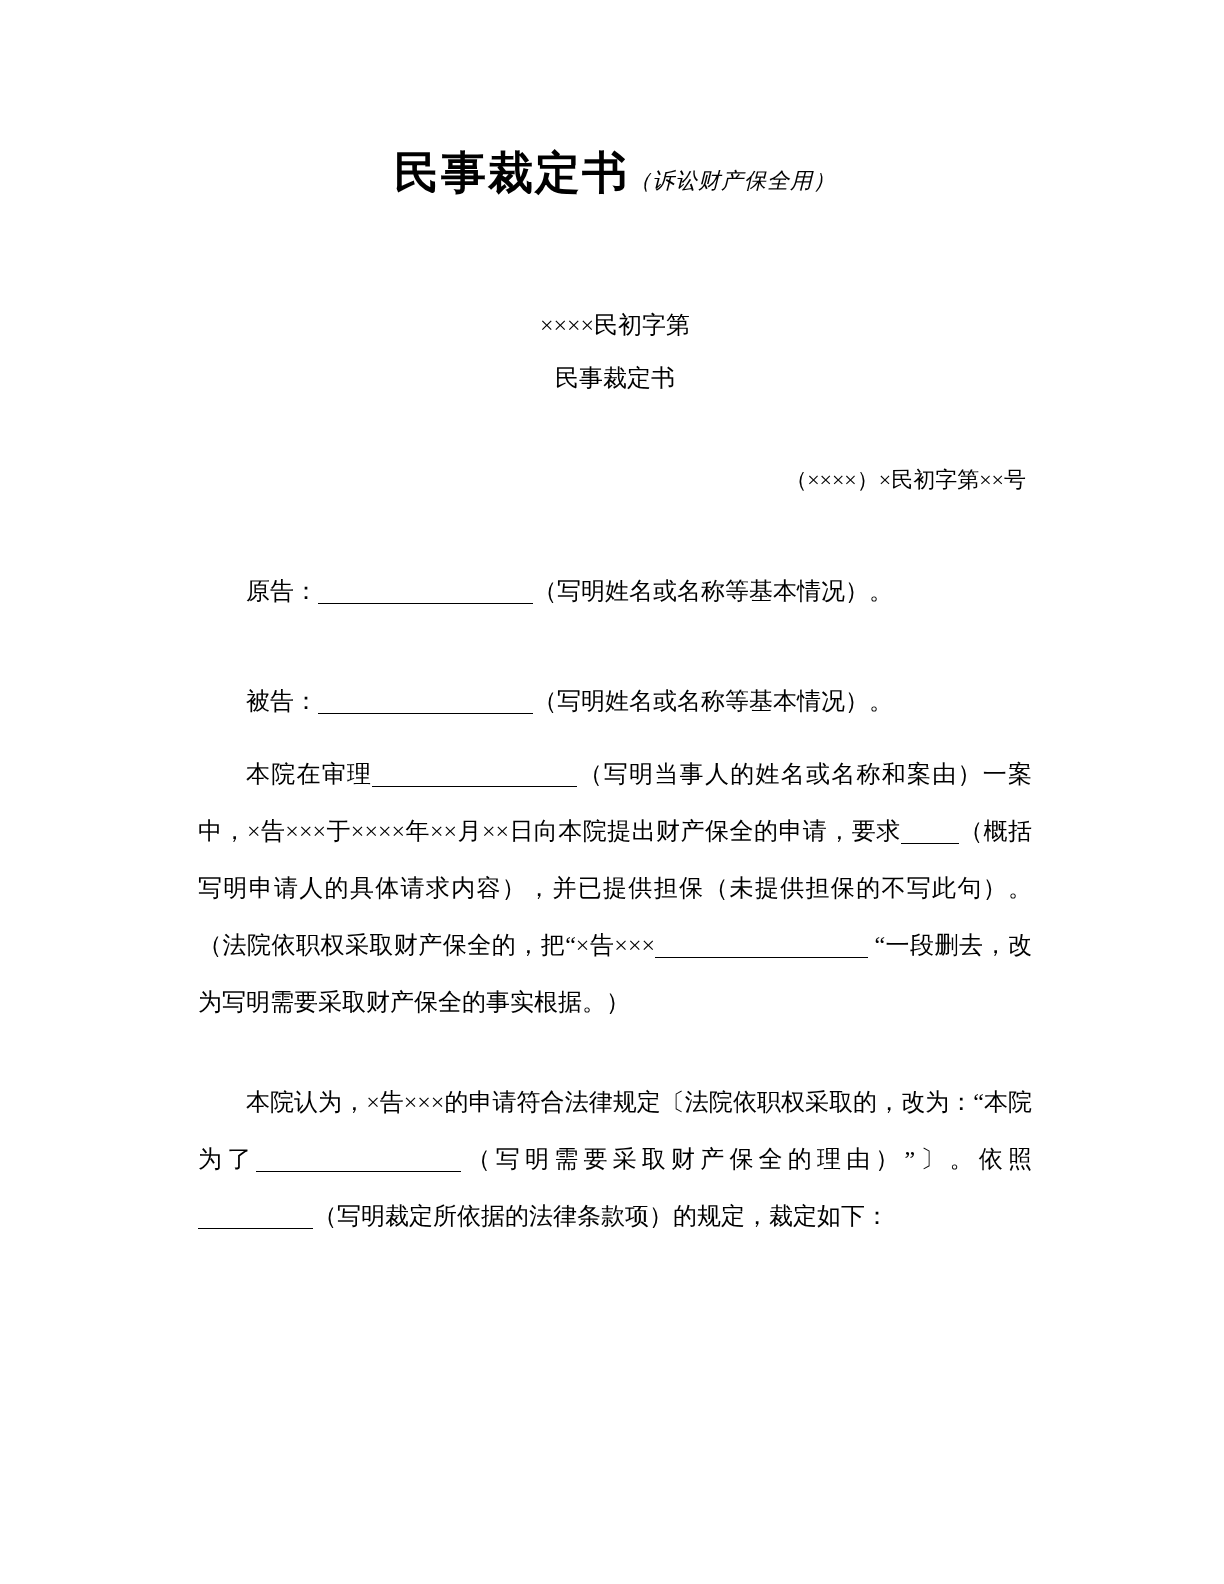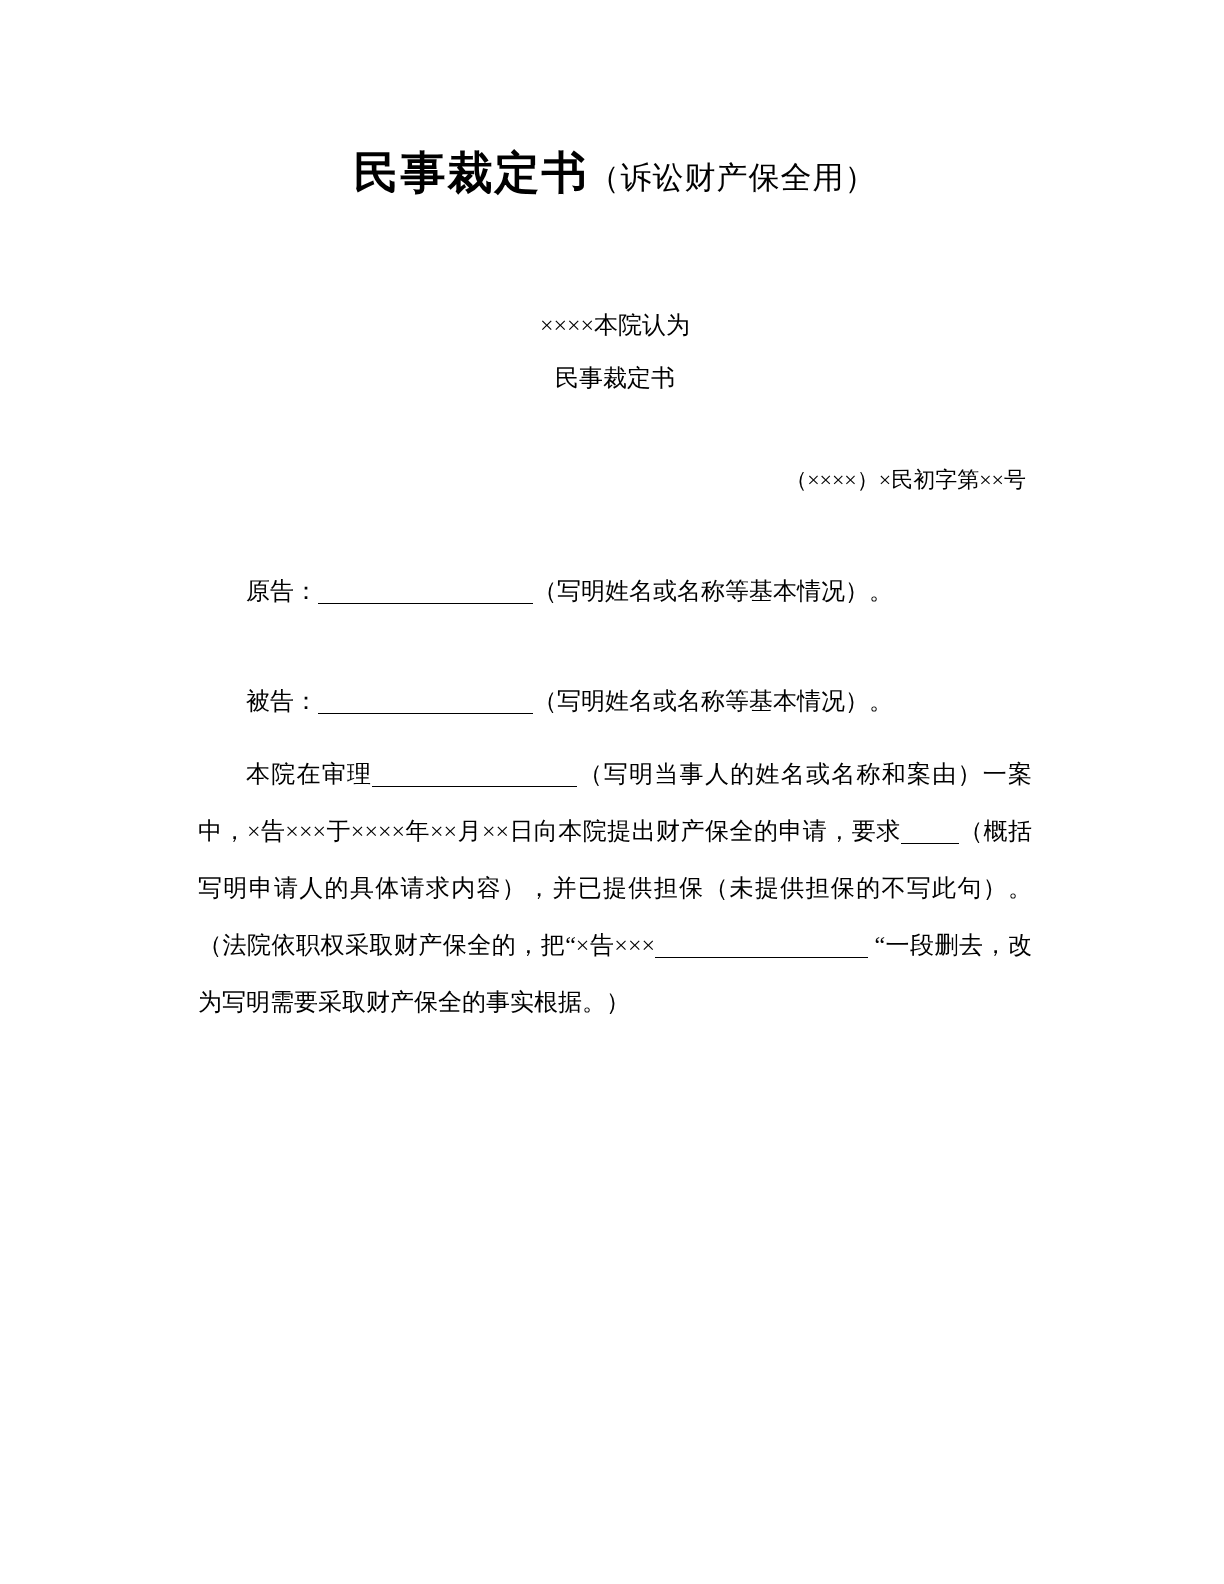--- a/index.html
+++ b/index.html
@@ -21,23 +21,24 @@
     line-height: 1;
     white-space: nowrap;
   }
   .title-main {
     font-family: "Liberation Sans", "DejaVu Sans", sans-serif;
     font-weight: 700;
     font-size: 45px;
     letter-spacing: 2px;
   }
   .title-sub {
-    font-size: 31px;
+    font-size: 22px;
     font-weight: 400;
     letter-spacing: 1px;
+    font-style: italic;
   }
   .hline {
     font-size: 24px;
     line-height: 53px;
     text-align: center;
   }
   .court { margin-top: 104px; }
   .doctype { margin-top: 0; }
   .caseno {
     margin-top: 48px;
@@ -67,25 +68,26 @@
     vertical-align: -5px;
   }
 </style>
 </head>
 <body>
 
 <div class="page">
 
   <h1 class="title"><span class="title-main">民事裁定书</span><span class="title-sub">（诉讼财产保全用）</span></h1>
 
-  <div class="hline court">××××本院认为</div>
+  <div class="hline court">××××民初字第</div>
 
   <div class="hline doctype">民事裁定书</div>
 
   <div class="caseno">（××××）×民初字第××号</div>
 
   <div class="body">
       <p class="p-plaintiff ind"><span>原告：</span><span class="bl" style="width: 215px;"></span><span>（写明姓名或名称等基本情况）。</span></p>
       <p class="p-defendant ind"><span>被告：</span><span class="bl" style="width: 215px;"></span><span>（写明姓名或名称等基本情况）。</span></p>
       <p class="p-main ind"><span>本院在审理</span><span class="bl" style="width: 205px;"></span><span>（写明当事人的姓名或名称和案由）一案中，×告×××于××××年××月××日向本院提出财产保全的申请，要求</span><span class="bl" style="width: 58px;"></span><span>（概括写明申请人的具体请求内容），并已提供担保（未提供担保的不写此句）。（法院依职权采取财产保全的，把“×告×××</span><span class="bl" style="width: 213px;"></span><span> “一段删去，改为写明需要采取财产保全的事实根据。）</span></p>
+      <p class="p-holding ind"><span>本院认为，×告×××的申请符合法律规定〔法院依职权采取的，改为：“本院为了</span><span class="bl" style="width: 205px;"></span><span>（写明需要采取财产保全的理由）”〕。依照</span><span class="bl" style="width: 115px;"></span><span>（写明裁定所依据的法律条款项）的规定，裁定如下：</span></p>
     </div>
 
 </div>
 
 </body></html>

